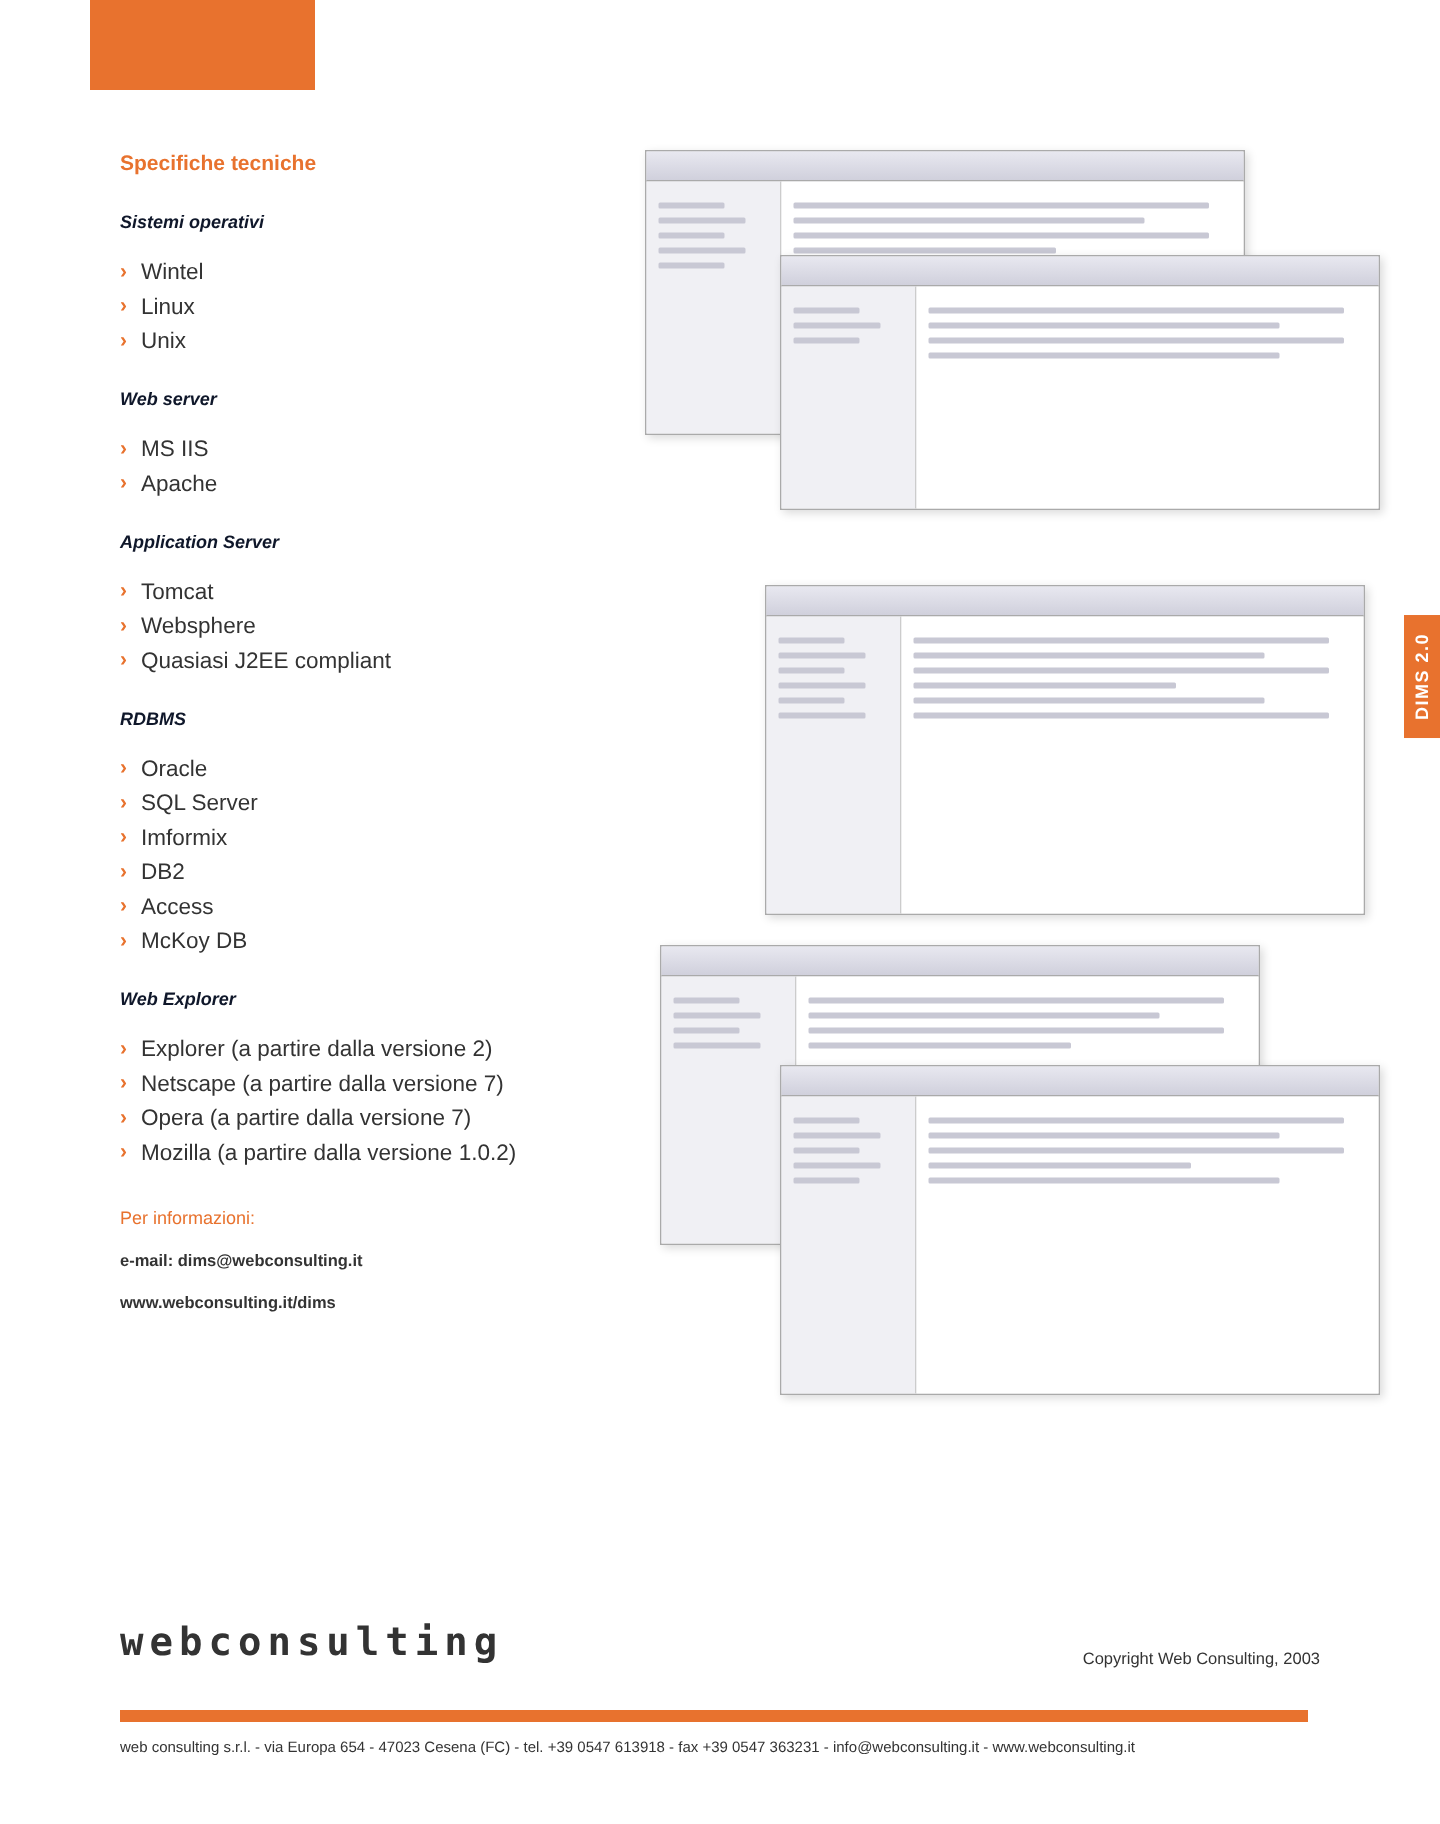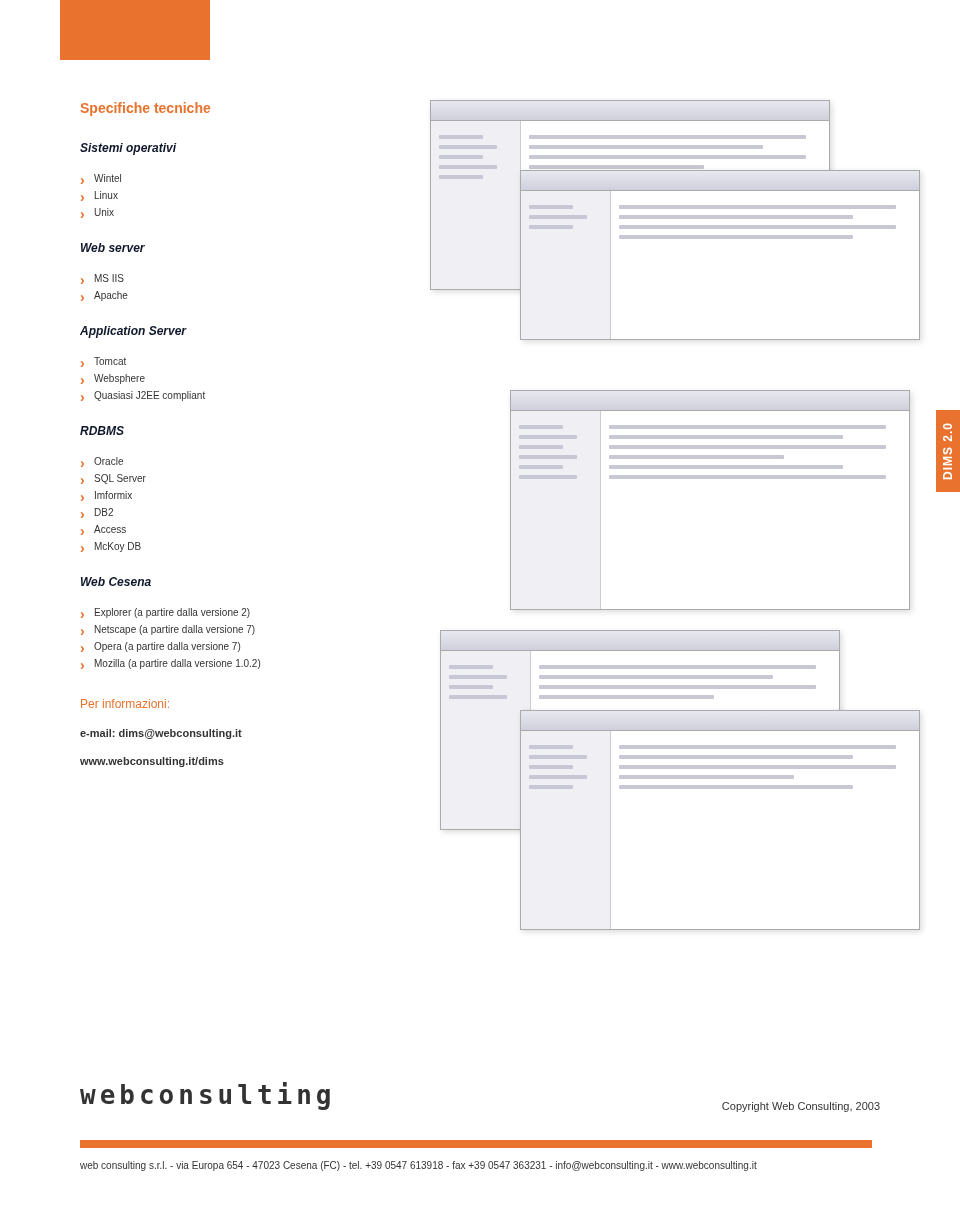--- a/index.html
+++ b/index.html
@@ -3,21 +3,21 @@
 <meta charset="utf-8">
 <style>
 *{margin:0;padding:0;box-sizing:border-box}
 body{font-family:Verdana,Geneva,sans-serif;background:#fff;width:960px;height:1216px;position:relative;color:#333}
 .orange-block{position:absolute;top:0;left:60px;width:150px;height:60px;background:#e8722e}
 .content{position:absolute;top:100px;left:80px;width:340px}
 h2.title{color:#e8722e;font-size:14px;font-weight:bold;margin-bottom:25px}
 h3.section{color:#0f172a;font-size:12px;font-style:italic;font-weight:bold;margin-bottom:15px;margin-top:8px}
 h3.section-orange{color:#e8722e;font-size:12px;font-weight:normal;margin-bottom:15px;margin-top:25px}
 ul{list-style:none;margin-left:0;margin-bottom:20px}
-ul li{font-size:10px;color:#333;padding:3px 0;position:relative;padding-left:14px}
+ul li{font-size:15px;color:#333;padding:3px 0;position:relative;padding-left:14px}
 ul li::before{content:"›";color:#e8722e;font-weight:bold;position:absolute;left:0;font-size:14px;line-height:14px}
 .contact{font-size:11px;font-weight:bold;margin-top:16px}
 .dims-tag{position:absolute;right:0;top:410px;background:#e8722e;color:#fff;font-size:12px;font-weight:bold;writing-mode:vertical-rl;transform:rotate(180deg);padding:12px 5px;letter-spacing:1px}
 .screenshot{position:absolute;border:1px solid #aaa;background:#f5f5f8;box-shadow:2px 2px 6px rgba(0,0,0,0.15)}
 .s1{top:100px;left:430px;width:400px;height:190px}
 .s2{top:170px;left:520px;width:400px;height:170px}
 .s3{top:390px;left:510px;width:400px;height:220px}
 .s4{top:630px;left:440px;width:400px;height:200px}
 .s5{top:710px;left:520px;width:400px;height:220px}
 .screenshot .tbar{height:20px;background:linear-gradient(#e8e8f0,#d0d0dc);border-bottom:1px solid #aaa}
@@ -63,21 +63,21 @@
   <h3 class="section">RDBMS</h3>
   <ul>
     <li>Oracle</li>
     <li>SQL Server</li>
     <li>Imformix</li>
     <li>DB2</li>
     <li>Access</li>
     <li>McKoy DB</li>
   </ul>
 
-  <h3 class="section">Web Cesena</h3>
+  <h3 class="section">Web Explorer</h3>
   <ul>
     <li>Explorer (a partire dalla versione 2)</li>
     <li>Netscape (a partire dalla versione 7)</li>
     <li>Opera (a partire dalla versione 7)</li>
     <li>Mozilla (a partire dalla versione 1.0.2)</li>
   </ul>
 
   <h3 class="section-orange">Per informazioni:</h3>
   <div class="contact">e-mail: dims@webconsulting.it</div>
   <div class="contact">www.webconsulting.it/dims</div>

